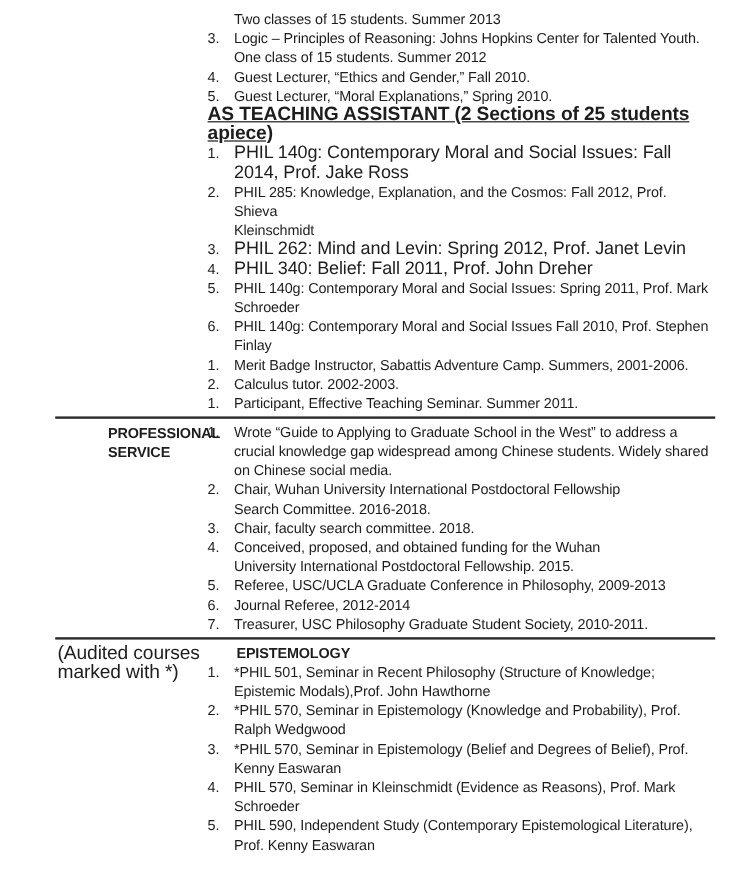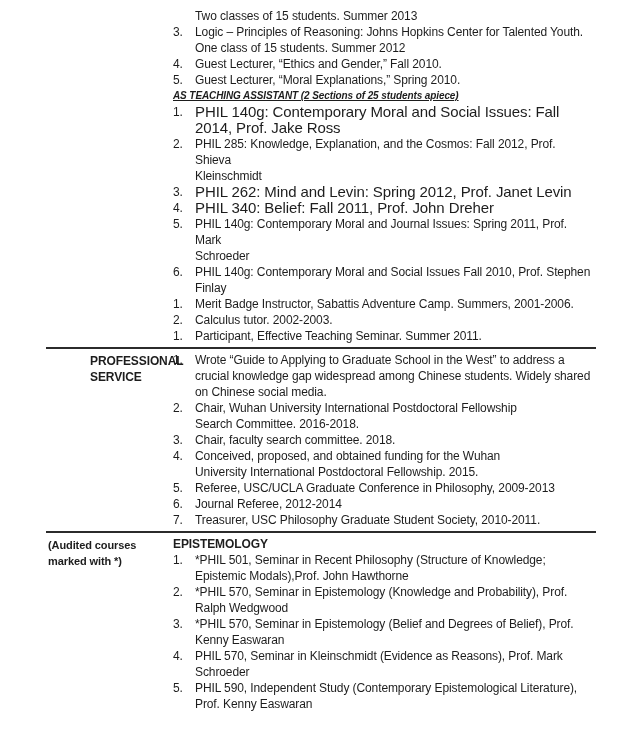--- a/index.html
+++ b/index.html
@@ -6,29 +6,29 @@
   .page {
     width:624px; height:745px; box-sizing:border-box;
     background:#ffffff; color:#1d1d1d;
     font-family:"Liberation Sans", sans-serif;
     padding-top:8px; overflow:hidden; position:relative;
     letter-spacing:-0.1px;
   }
   .sec { display:flex; padding-left:48px; padding-right:30px; box-sizing:border-box; }
   .labelcol { flex:0 0 125px; width:125px; padding-top:1px; }
   .sec-label { font-weight:bold; font-size:12px; line-height:16px; white-space:pre-line;margin-left:42px; }
-  .sec-label-note { font-weight:bold; font-size:11px; line-height:16px; white-space:pre-line; }
+  .sec-label-note { font-weight:normal; font-size:16px; line-height:16px; white-space:pre-line; }
   .content { flex:1; min-width:0; }
   .li { display:flex; font-size:12px; line-height:16px; }
   .li .num { flex:0 0 22px; font-size:12px; }
   .li .txt { flex:1; white-space:pre-line; }
   .li.small .txt { font-size:15px; }
   .subhead { font-weight:bold; text-decoration:underline; font-size:12px; line-height:16px; }
-  .subhead.small { font-size:10px;font-style:italic; }
-  .plainhead { font-weight:bold; font-size:12px; line-height:16px; }
+  .subhead.small { font-size:16px; }
+  .plainhead { font-weight:bold; font-size:12px; line-height:16px;margin-left:24px; }
   .rule { border-top:2px solid #2b2b2b; margin:3px 28px 3px 46px; }
 </style>
 </head>
 <body>
 
 <div class="page">
 
   <section class="sec">
     <div class="labelcol"></div>
     <div class="content">
@@ -65,21 +65,21 @@
       <div class="li small">
         <span class="num">3.</span>
         <span class="txt">PHIL 262: Mind and Levin: Spring 2012, Prof. Janet Levin</span>
       </div>
       <div class="li small">
         <span class="num">4.</span>
         <span class="txt">PHIL 340: Belief: Fall 2011, Prof. John Dreher</span>
       </div>
       <div class="li">
         <span class="num">5.</span>
-        <span class="txt">PHIL 140g: Contemporary Moral and Journal Issues: Spring 2011, Prof. Mark
+        <span class="txt">PHIL 140g: Contemporary Moral and Social Issues: Spring 2011, Prof. Mark
 Schroeder</span>
       </div>
       <div class="li">
         <span class="num">6.</span>
         <span class="txt">PHIL 140g: Contemporary Moral and Social Issues Fall 2010, Prof. Stephen
 Finlay</span>
       </div>
 
 
       <div class="li">

